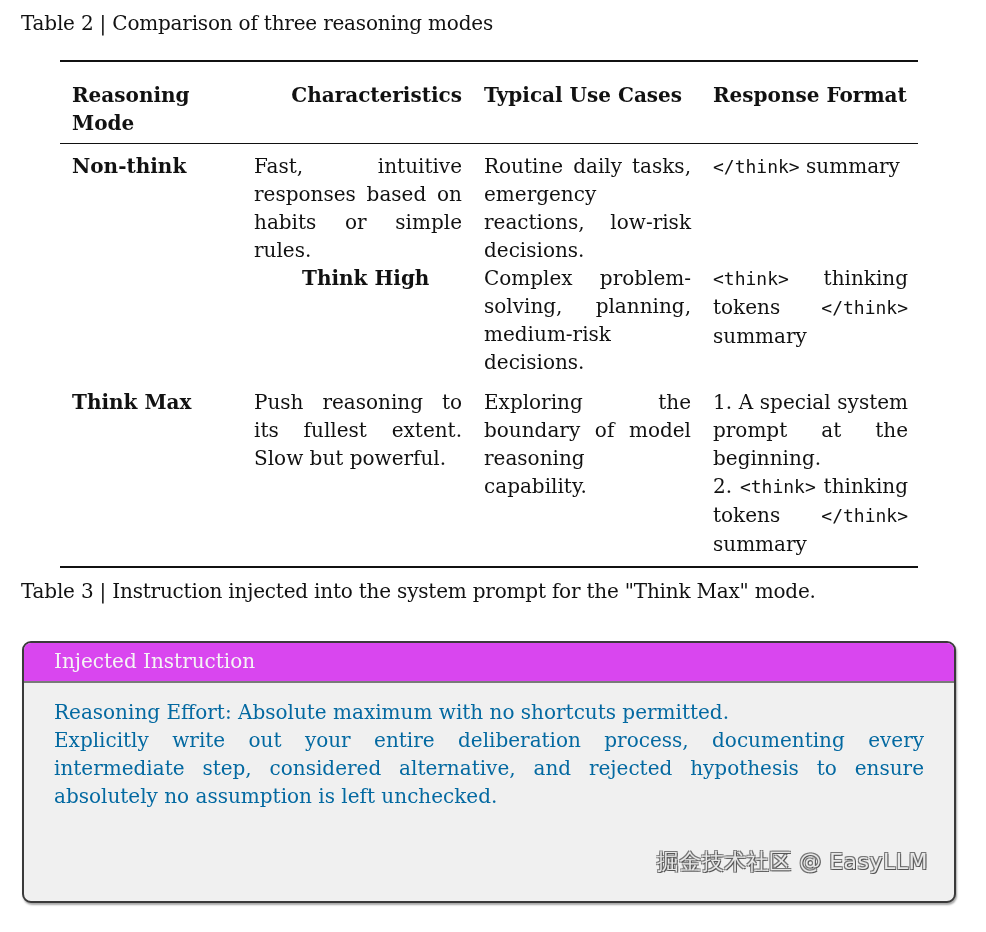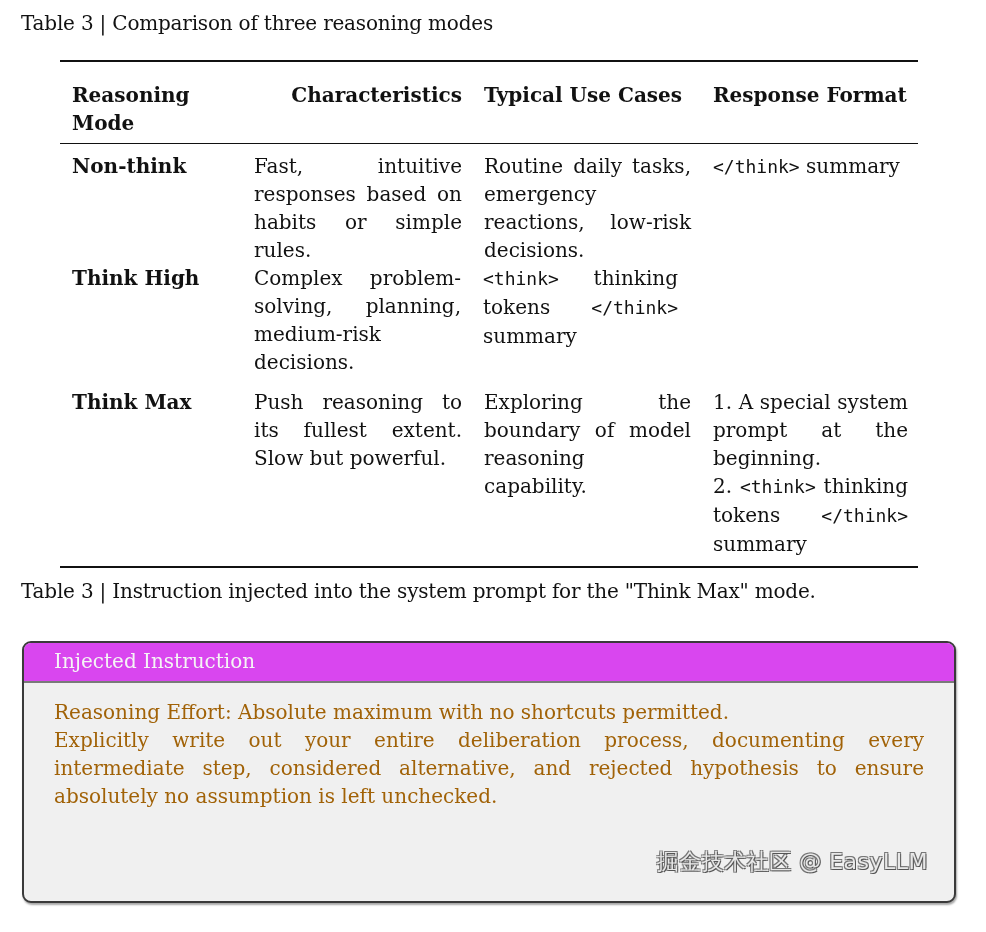--- a/index.html
+++ b/index.html
@@ -15,21 +15,21 @@
   }
   #cap2 { top: 10px; }
   #cap3 { top: 578px; }
 
   .tbl {
     position: absolute; left: 60px; top: 60px; width: 858px;
     border-top: 2px solid #111; border-bottom: 2px solid #111;
   }
   .row { display: flex; }
   .row.head { border-bottom: 1.5px solid #111; padding-top: 19px; padding-bottom: 6px; }
-  .row.body { padding-top: 0; }
+  .row.body { padding-top: 0; justify-content: flex-end; }
   .cell {
     font-size: 20px; line-height: 28px;
     box-sizing: border-box; padding-left: 12px; padding-right: 10px;
     text-align: justify; hyphens: manual;
   }
   .c1 { width: 182px; }
   .c2 { width: 230px; }
   .c3 { width: 229px; }
   .c4 { width: 217px; padding-right: 10px; }
   .bold { font-weight: bold; }
@@ -45,35 +45,35 @@
     background: #f0f0f0; box-sizing: border-box;
     box-shadow: 1px 2px 2px rgba(0,0,0,0.35);
   }
   .box-head {
     background: #d946ef; color: #f5f5f5; height: 38px;
     font-size: 20px; line-height: 36px; padding-left: 30px;
     border-bottom: 2px solid #7a7a7a;
   }
   .box-body {
     padding: 15px 30px 0 30px;
-    font-size: 20px; line-height: 28px; color: #a16207;
+    font-size: 20px; line-height: 28px; color: #0369a1;
   }
   .box-body p { margin: 0; text-align: justify; }
   .watermark {
     position: absolute; right: 26px; bottom: 24px;
     font-family: "DejaVu Sans", "Liberation Sans", sans-serif;
     font-size: 22px; color: #e8e8e8; letter-spacing: 0.5px;
     text-shadow: 1px 1px 0 #555, -1px -1px 0 #777, 1px -1px 0 #777, -1px 1px 0 #777;
     white-space: nowrap;
   }
 </style>
 </head>
 <body>
 
-<div class="caption" id="cap2">Table 3 | Comparison of three reasoning modes</div>
+<div class="caption" id="cap2">Table 2 | Comparison of three reasoning modes</div>
 
 <div class="tbl">
   <div class="row head">
     <div class="cell c1 bold" style="text-align:left">Reasoning Mode</div>
     <div class="cell c2 bold" style="text-align:right">Characteristics</div>
     <div class="cell c3 bold" style="text-align:left">Typical Use Cases</div>
     <div class="cell c4 bold" style="text-align:left">Response Format</div>
   </div>
 
   <div class="row body r1">

